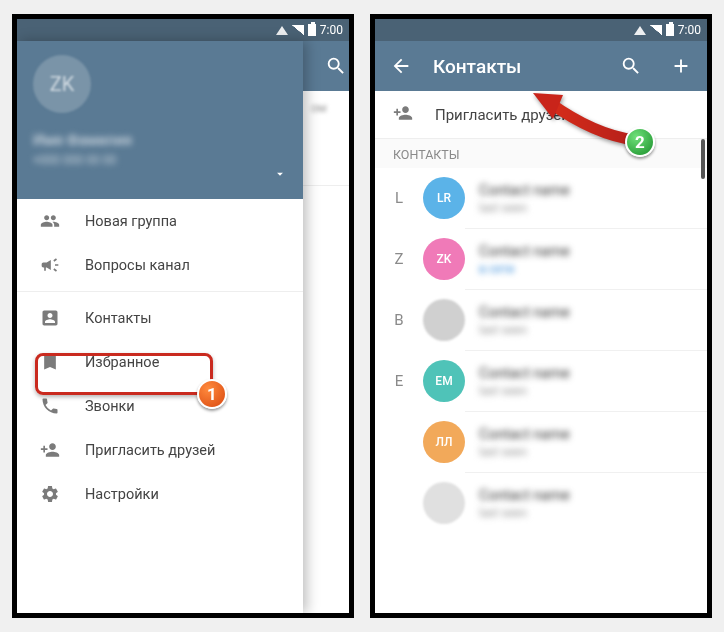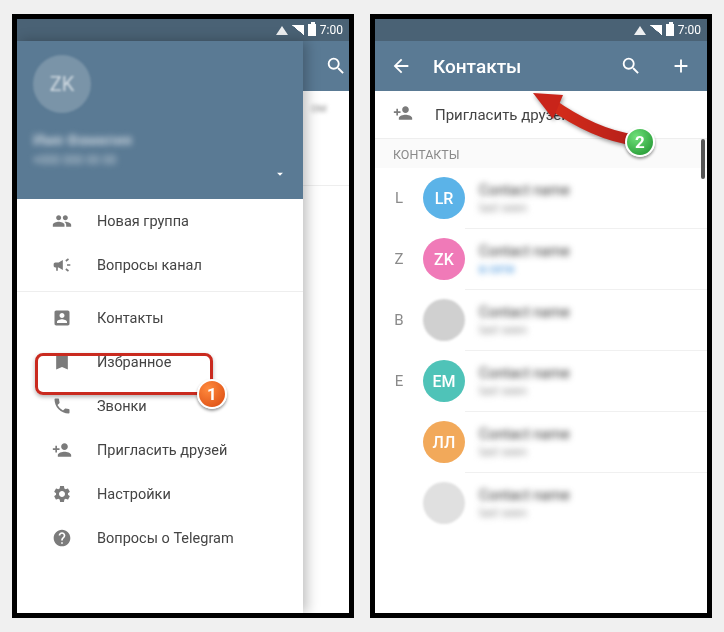--- a/index.html
+++ b/index.html
@@ -61,21 +61,21 @@
     width:58px;height:58px;border-radius:50%;
     background:#7a94a8;display:flex;align-items:center;justify-content:center;
     font-size:20px;color:#cfd9e0;filter:blur(1px);
   }
   .drawer-name{margin-top:18px;font-size:15px;filter:blur(3px);color:#e5eaef;}
   .drawer-phone{margin-top:4px;font-size:12px;filter:blur(3px);color:#c9d4dc;}
   .drawer-chev{position:absolute;right:16px;bottom:14px;}
   .drawer-chev svg{width:14px;height:14px;fill:#fff;}
   .drawer-list{background:#fff;}
   .drawer-item{
-    height:44px;display:flex;align-items:center;padding:0 34px;gap:24px;
+    height:44px;display:flex;align-items:center;padding:0 22px;gap:24px;
     color:#444;font-size:14.5px;
   }
   .drawer-item .di-icon{width:22px;height:22px;color:#7b7b7b;display:flex;align-items:center;justify-content:center;}
   .drawer-item .di-icon svg{width:20px;height:20px;fill:currentColor;}
   .drawer-sep{height:1px;background:#eee;margin:4px 0;}
   
   .drawer-behind{
     position:absolute;left:286px;top:22px;right:0;bottom:0;background:#fff;
   }
   .drawer-behind .appbar{background:#5a7a94;}
@@ -105,21 +105,21 @@
   .invite-row svg{width:20px;height:20px;fill:#7b7b7b;}
   .section-label{
     font-size:12.5px;color:#8a8a8a;padding:8px 18px 6px;background:#fafafa;
   }
   .contact-row{
     height:60px;display:flex;align-items:center;padding:0 14px;gap:14px;
   }
   .letter{width:20px;text-align:center;color:#8a8a8a;font-size:15px;}
   .avatar-sm{
     width:42px;height:42px;border-radius:50%;display:flex;align-items:center;justify-content:center;
-    color:#fff;font-size:16px;font-weight:500;
+    color:#fff;font-size:12px;font-weight:500;
   }
   .c-blue{background:#5bb3e8;}
   .c-pink{background:#f07ab8;text-align:right;}
   .c-img{background:#d0d0d0;filter:blur(1px);}
   .c-teal{background:#4fc3b8;}
   .c-orange{background:#f2a95a;}
   .c-gray{background:#e0e0e0;filter:blur(1px);}
   .contact-info{flex:1;}
   .contact-name{font-size:14.5px;color:#333;filter:blur(3px);}
   .contact-status{font-size:12px;color:#999;filter:blur(3px);margin-top:2px;}
@@ -221,28 +221,20 @@
         <span>Пригласить друзей</span>
       </div>
       <div class="drawer-item">
         <span class="di-icon">
             <svg viewBox="0 0 24 24">
               <path d="M19.14 12.94c.04-.3.06-.61.06-.94s-.02-.64-.07-.94l2.03-1.58c.18-.14.23-.41.12-.61l-1.92-3.32c-.12-.21-.37-.29-.59-.22l-2.39.96c-.5-.38-1.03-.7-1.62-.94l-.36-2.54c-.04-.24-.24-.41-.48-.41h-3.84c-.24 0-.44.17-.47.41l-.36 2.54c-.59.24-1.13.57-1.62.94l-2.39-.96c-.22-.08-.47 0-.59.22L2.74 8.87c-.12.21-.07.47.12.61l2.03 1.58c-.05.3-.07.63-.07.94s.02.64.07.94l-2.03 1.58c-.18.14-.23.41-.12.61l1.92 3.32c.12.22.37.29.59.22l2.39-.96c.5.38 1.03.7 1.62.94l.36 2.54c.03.24.24.41.48.41h3.84c.24 0 .44-.17.47-.41l.36-2.54c.59-.24 1.13-.56 1.62-.94l2.39.96c.22.08.47 0 .59-.22l1.92-3.32c.12-.22.07-.47-.12-.61l-2.01-1.58zM12 15.6c-1.98 0-3.6-1.62-3.6-3.6s1.62-3.6 3.6-3.6 3.6 1.62 3.6 3.6-1.62 3.6-3.6 3.6z"></path>
             </svg>
           </span>
         <span>Настройки</span>
       </div>
-      <div class="drawer-item">
-        <span class="di-icon">
-            <svg viewBox="0 0 24 24">
-              <path d="M12 2C6.48 2 2 6.48 2 12s4.48 10 10 10 10-4.48 10-10S17.52 2 12 2zm1 17h-2v-2h2v2zm2.07-7.75l-.9.92C13.45 12.9 13 13.5 13 15h-2v-.5c0-1.1.45-2.1 1.17-2.83l1.24-1.26c.37-.36.59-.86.59-1.41 0-1.1-.9-2-2-2s-2 .9-2 2H8c0-2.21 1.79-4 4-4s4 1.79 4 4c0 .88-.36 1.68-.93 2.25z"></path>
-            </svg>
-          </span>
-        <span>Вопросы о Telegram</span>
-      </div>
     </div>
   </div>
 
   <div class="highlight" style="left:18px;top:334px;width:178px;height:42px;"></div>
   <div class="badge b1" style="left:180px;top:360px;">
       <span>1</span>
     </div>
 </div>
 
 <div class="phone">

